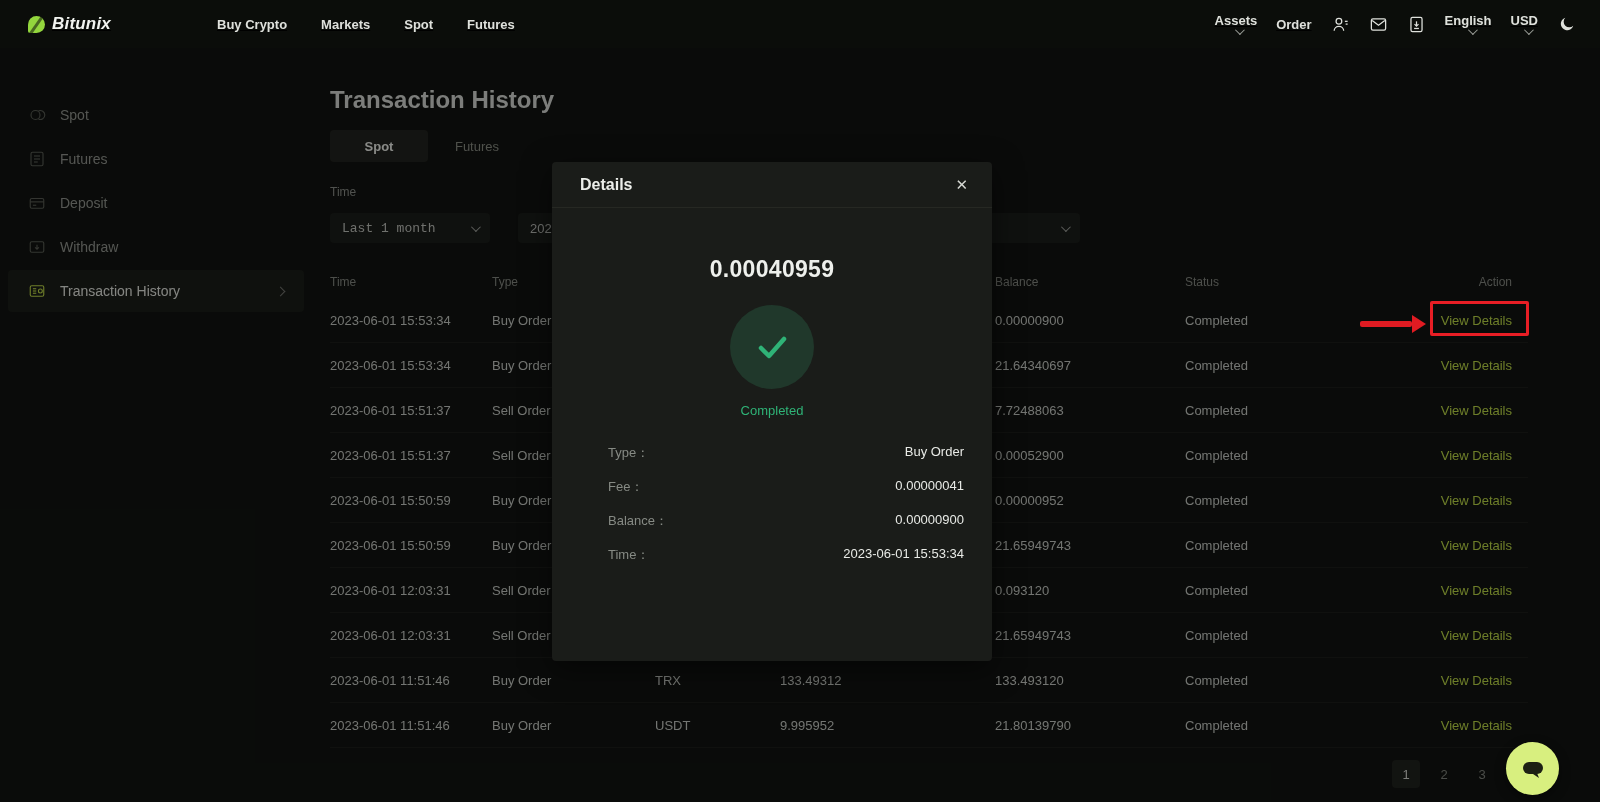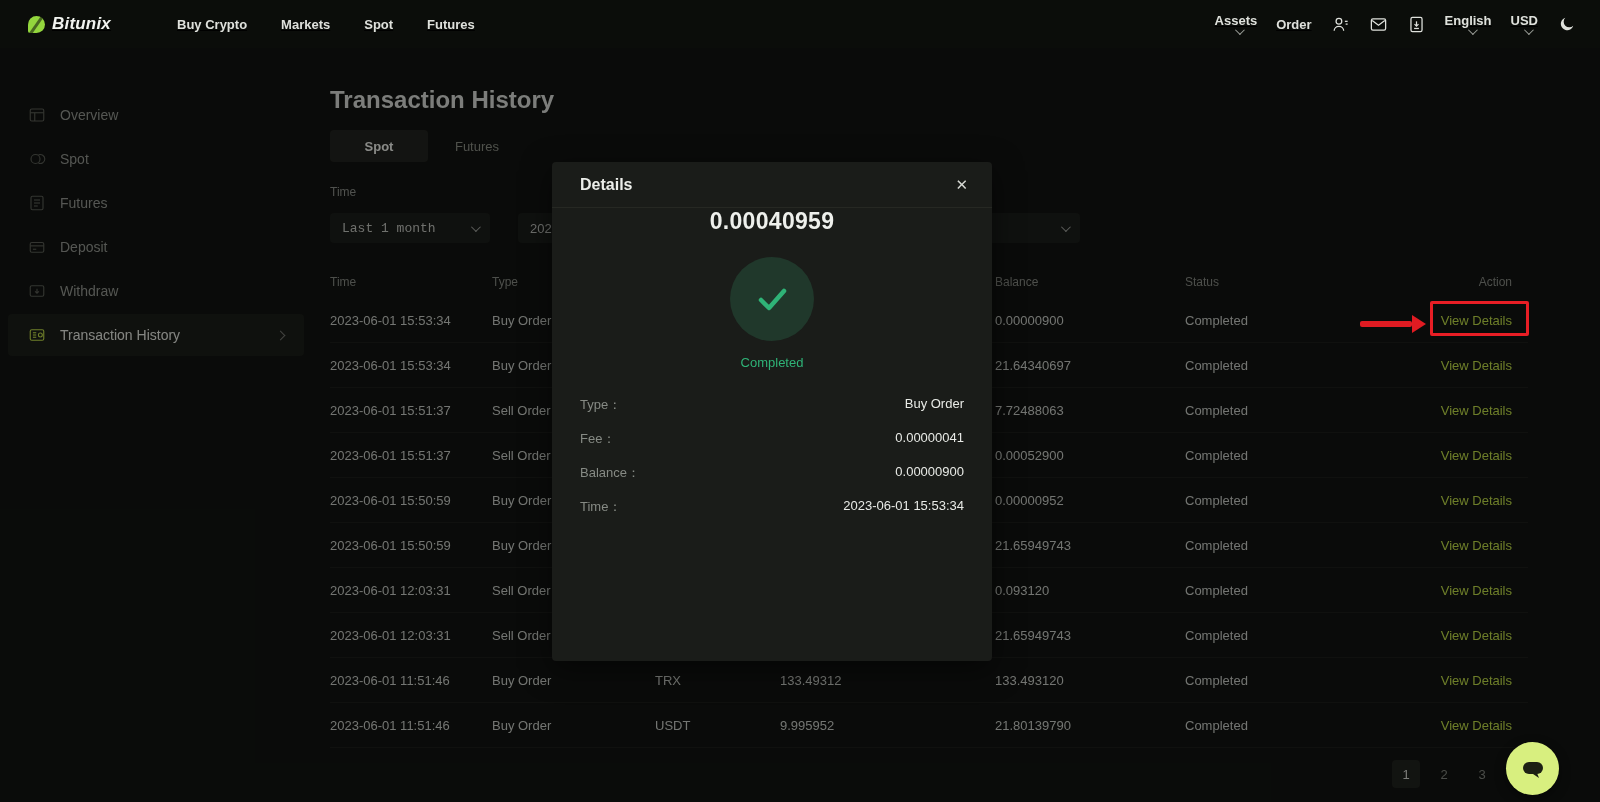--- a/index.html
+++ b/index.html
@@ -6,21 +6,21 @@
   body { font-family:"Liberation Sans", sans-serif; background:#000; }
   .screen { position:relative; width:1600px; height:802px; background:#0f110e; overflow:hidden; }
 
   
   .nav { position:absolute; top:0; left:0; width:100%; height:48px; background:#0b0d0a;
          display:flex; align-items:center; padding:0 24px 0 28px; z-index:5;text-decoration:underline; }
   .brand { display:flex; align-items:center; gap:7px; }
   .leaf { width:17px; height:17px; background:#93d63d; border-radius:50% 50% 50% 2px; position:relative; overflow:hidden;}
   .leaf::after{content:""; position:absolute; left:7px; top:-2px; width:3px; height:22px; background:#0b0d0a; transform:rotate(35deg); opacity:.55;}
   .brand-name { color:#f2f4f0; font-size:17px; font-weight:bold; font-style:italic; letter-spacing:.2px; }
-  .nav-links { display:flex; gap:34px; margin-left:66px; }
+  .nav-links { display:flex; gap:34px; margin-left:106px; }
   .nav-link { color:#dfe1dc; font-size:13px; font-weight:600; cursor:pointer; }
   .nav-right { margin-left:auto; display:flex; align-items:center; gap:19px; color:#dfe1dc; font-size:13px; font-weight:600; }
   .chev { display:inline-block; width:7px; height:7px; border-right:1.5px solid #9b9e98; border-bottom:1.5px solid #9b9e98; transform:rotate(45deg) translateY(-2px); margin-left:6px; }
   .navgroup { display:flex; align-items:center; cursor:pointer;flex-direction:column; }
   .icon-btn { display:flex; align-items:center; cursor:pointer; }
   .icon-btn svg { stroke:#dfe1dc; fill:none; stroke-width:1.6; }
 
   
   .sidebar { position:absolute; top:48px; left:0; width:312px; bottom:0; padding-top:44px; z-index:1; }
   .side-item { display:flex; align-items:center; height:42px; padding:0 20px 0 28px; margin:2px 0; color:#8f928c; font-size:14px; cursor:pointer; }
@@ -53,25 +53,25 @@
   .pagination { position:absolute; right:104px; bottom:14px; display:flex; gap:10px; }
   .page-btn { width:28px; height:28px; display:flex; align-items:center; justify-content:center; font-size:13px; color:#7d807a; border-radius:4px; cursor:pointer; }
   .page-btn.active { background:#1d1f1b; color:#d0d2cd; }
 
   
   .overlay { position:absolute; top:48px; left:0; right:0; bottom:0; background:rgba(4,5,4,0.42); z-index:10; }
   .modal { position:absolute; left:552px; top:162px; width:440px; height:499px; background:#1a1c19; border-radius:4px; z-index:20; box-shadow:0 8px 30px rgba(0,0,0,.5); }
   .modal-head { height:46px; display:flex; align-items:center; padding:0 24px 0 28px; border-bottom:1px solid #262823; }
   .modal-title { font-size:16px; font-weight:600; color:#eceeea; }
   .modal-close { margin-left:auto; color:#d6d8d3; font-size:15px; cursor:pointer; }
-  .modal-amount { text-align:center; font-size:23px; font-weight:600; color:#eef0ec; letter-spacing:.3px; }
+  .modal-amount { margin-top:48px; text-align:center; font-size:23px; font-weight:600; color:#eef0ec; letter-spacing:.3px; }
   .check-wrap { margin:22px auto 0; width:84px; height:84px; border-radius:50%; background:#20382b; display:flex; align-items:center; justify-content:center; }
   .modal-status { margin-top:14px; text-align:center; font-size:13px; color:#2fb377; }
   .modal-fields { margin:26px 28px 0; }
-  .mfield { display:flex; height:20px; margin-bottom:14px; font-size:13px; }
+  .mfield { display:flex; height:20px; margin-bottom:14px; font-size:13px;margin-left:28px; }
   .mfield .lbl { color:#868a84; }
   .mfield .val { margin-left:auto; color:#e8eae6; }
 
   
   .anno-box { position:absolute; left:1430px; top:301px; width:99px; height:35px; border:3px solid #e81e25; border-radius:2px; z-index:40; }
   .anno-arrow { position:absolute; left:1360px; top:315px; z-index:40; display:flex; align-items:center; }
   .anno-arrow .shaft { width:52px; height:6px; background:#e01b22; border-radius:2px; }
   .anno-arrow .head { width:0; height:0; border-left:14px solid #e01b22; border-top:9px solid transparent; border-bottom:9px solid transparent; }
 
   
@@ -135,28 +135,20 @@
         <svg width="19" height="19" viewBox="0 0 24 24">
           <path d="M20.5 13.5A8 8 0 1 1 10.5 3.5a7 7 0 0 0 10 10z" fill="#dfe1dc" stroke="none"></path>
         </svg>
       </span>
     </div>
   </div>
 
   <div class="sidebar">
     <div class="side-item">
       <svg width="18" height="18" viewBox="0 0 24 24">
-          <rect x="3" y="4" width="18" height="16" rx="2"></rect>
-          <line x1="3" y1="9" x2="21" y2="9"></line>
-          <line x1="9" y1="9" x2="9" y2="20"></line>
-        </svg>
-      <span>Overview</span>
-    </div>
-    <div class="side-item">
-      <svg width="18" height="18" viewBox="0 0 24 24">
           <circle cx="10" cy="12" r="6"></circle>
           <path d="M14 6.5a6 6 0 1 1 0 11"></path>
         </svg>
       <span>Spot</span>
     </div>
     <div class="side-item">
       <svg width="18" height="18" viewBox="0 0 24 24">
           <rect x="4" y="3" width="16" height="18" rx="2"></rect>
           <line x1="8" y1="8" x2="16" y2="8"></line>
           <line x1="8" y1="12" x2="16" y2="12"></line>

